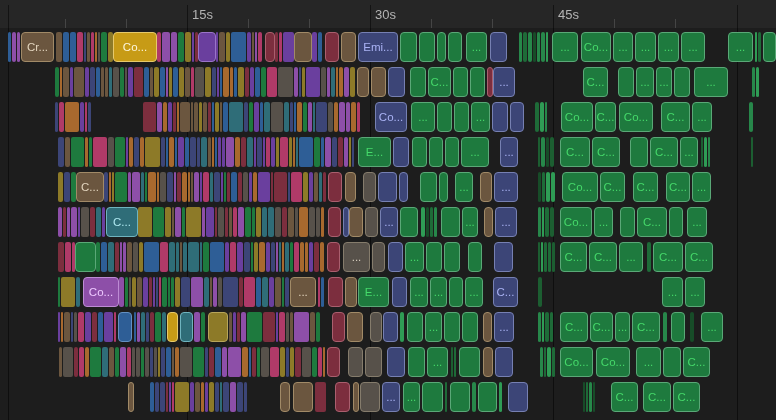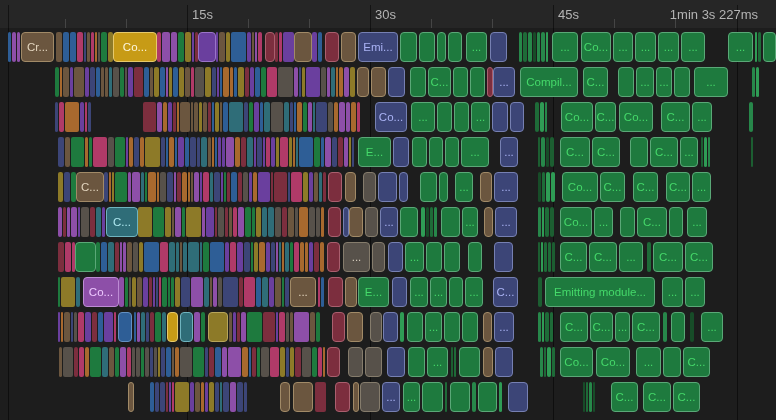--- a/index.html
+++ b/index.html
@@ -159,21 +159,20 @@
         <div class="bar" style="left: 350px; width: 5px; background: rgb(141, 122, 40);"></div>
         <div class="blk" style="left: 357px; width: 12px; background: rgb(107, 86, 63); border-color: rgb(161, 138, 103); color: rgb(228, 214, 191);"></div>
         <div class="blk" style="left: 371px; width: 15px; background: rgb(107, 86, 63); border-color: rgb(161, 138, 103); color: rgb(228, 214, 191);"></div>
         <div class="blk" style="left: 388px; width: 17px; background: rgb(60, 69, 119); border-color: rgb(118, 128, 178); color: rgb(170, 179, 245);"></div>
         <div class="blk" style="left: 410px; width: 16px; background: rgb(30, 122, 62); border-color: rgb(90, 168, 119); color: rgb(69, 217, 106);"></div>
         <div class="blk" style="left: 428px; width: 23px; background: rgb(30, 122, 62); border-color: rgb(90, 168, 119); color: rgb(69, 217, 106);">C...</div>
         <div class="blk" style="left: 453px; width: 15px; background: rgb(30, 122, 62); border-color: rgb(90, 168, 119); color: rgb(69, 217, 106);"></div>
         <div class="blk" style="left: 470px; width: 15px; background: rgb(30, 122, 62); border-color: rgb(90, 168, 119); color: rgb(69, 217, 106);"></div>
         <div class="blk" style="left: 487px; width: 4px; background: rgb(124, 46, 62); border-color: rgb(170, 95, 110); color: rgb(232, 185, 194);"></div>
         <div class="blk" style="left: 493px; width: 22px; background: rgb(60, 69, 119); border-color: rgb(118, 128, 178); color: rgb(170, 179, 245);">...</div>
-        <div class="blk" style="left: 520px; width: 58px; background: rgb(30, 122, 62); border-color: rgb(90, 168, 119); color: rgb(69, 217, 106);">Compil...</div>
         <div class="blk" style="left: 583px; width: 25px; background: rgb(30, 122, 62); border-color: rgb(90, 168, 119); color: rgb(69, 217, 106);">C...</div>
         <div class="blk" style="left: 618px; width: 16px; background: rgb(30, 122, 62); border-color: rgb(90, 168, 119); color: rgb(69, 217, 106);"></div>
         <div class="blk" style="left: 636px; width: 18px; background: rgb(30, 122, 62); border-color: rgb(90, 168, 119); color: rgb(69, 217, 106);">...</div>
         <div class="blk" style="left: 656px; width: 16px; background: rgb(30, 122, 62); border-color: rgb(90, 168, 119); color: rgb(69, 217, 106);">...</div>
         <div class="blk" style="left: 674px; width: 16px; background: rgb(30, 122, 62); border-color: rgb(90, 168, 119); color: rgb(69, 217, 106);"></div>
         <div class="blk" style="left: 694px; width: 34px; background: rgb(30, 122, 62); border-color: rgb(90, 168, 119); color: rgb(69, 217, 106);">...</div>
         <div class="bar" style="left: 752px; width: 3px; background: rgb(39, 135, 74);"></div>
         <div class="bar" style="left: 756px; width: 3px; background: rgb(47, 156, 85);"></div>
       </div>
       <div class="row" style="top: 102px;">
@@ -543,21 +542,20 @@
         <div class="blk" style="left: 328px; width: 15px; background: rgb(124, 46, 62); border-color: rgb(170, 95, 110); color: rgb(232, 185, 194);"></div>
         <div class="blk" style="left: 345px; width: 12px; background: rgb(107, 86, 63); border-color: rgb(161, 138, 103); color: rgb(228, 214, 191);"></div>
         <div class="blk" style="left: 358px; width: 31px; background: rgb(30, 122, 62); border-color: rgb(90, 168, 119); color: rgb(69, 217, 106);">E...</div>
         <div class="blk" style="left: 392px; width: 15px; background: rgb(60, 69, 119); border-color: rgb(118, 128, 178); color: rgb(170, 179, 245);"></div>
         <div class="blk" style="left: 410px; width: 18px; background: rgb(30, 122, 62); border-color: rgb(90, 168, 119); color: rgb(69, 217, 106);">...</div>
         <div class="blk" style="left: 430px; width: 17px; background: rgb(30, 122, 62); border-color: rgb(90, 168, 119); color: rgb(69, 217, 106);">...</div>
         <div class="blk" style="left: 449px; width: 14px; background: rgb(30, 122, 62); border-color: rgb(90, 168, 119); color: rgb(69, 217, 106);"></div>
         <div class="blk" style="left: 465px; width: 18px; background: rgb(30, 122, 62); border-color: rgb(90, 168, 119); color: rgb(69, 217, 106);">...</div>
         <div class="blk" style="left: 493px; width: 25px; background: rgb(60, 69, 119); border-color: rgb(118, 128, 178); color: rgb(170, 179, 245);">C...</div>
         <div class="bar" style="left: 538px; width: 4px; background: rgb(28, 94, 49);"></div>
-        <div class="blk" style="left: 545px; width: 110px; background: rgb(30, 122, 62); border-color: rgb(90, 168, 119); color: rgb(69, 217, 106);">Emitting module...</div>
         <div class="blk" style="left: 662px; width: 21px; background: rgb(30, 122, 62); border-color: rgb(90, 168, 119); color: rgb(69, 217, 106);">...</div>
         <div class="blk" style="left: 685px; width: 20px; background: rgb(30, 122, 62); border-color: rgb(90, 168, 119); color: rgb(69, 217, 106);">...</div>
       </div>
       <div class="row" style="top: 312px;">
         <div class="bar" style="left: 58px; width: 2px; background: rgb(106, 63, 158);"></div>
         <div class="bar" style="left: 61px; width: 2px; background: rgb(168, 105, 46);"></div>
         <div class="bar" style="left: 64px; width: 6px; background: rgb(107, 86, 63);"></div>
         <div class="bar" style="left: 71px; width: 2px; background: rgb(60, 69, 119);"></div>
         <div class="bar" style="left: 74px; width: 3px; background: rgb(87, 81, 74);"></div>
         <div class="bar" style="left: 78px; width: 6px; background: rgb(176, 58, 104);"></div>
@@ -718,17 +716,16 @@
         <div class="blk" style="left: 508px; width: 20px; background: rgb(60, 69, 119); border-color: rgb(118, 128, 178); color: rgb(170, 179, 245);"></div>
         <div class="bar" style="left: 583px; width: 2px; background: rgb(23, 76, 40);"></div>
         <div class="bar" style="left: 586px; width: 2px; background: rgb(30, 107, 56);"></div>
         <div class="bar" style="left: 589px; width: 3px; background: rgb(39, 135, 74);"></div>
         <div class="bar" style="left: 593px; width: 2px; background: rgb(23, 76, 40);"></div>
         <div class="blk" style="left: 611px; width: 27px; background: rgb(30, 122, 62); border-color: rgb(90, 168, 119); color: rgb(69, 217, 106);">C...</div>
         <div class="blk" style="left: 643px; width: 28px; background: rgb(30, 122, 62); border-color: rgb(90, 168, 119); color: rgb(69, 217, 106);">C...</div>
         <div class="blk" style="left: 673px; width: 27px; background: rgb(30, 122, 62); border-color: rgb(90, 168, 119); color: rgb(69, 217, 106);">C...</div>
       </div>
     </div>
-  <div id="duration">1min 3s 227ms</div>
 <div class="ticklabel" style="left: 192px;">15s</div>
     <div class="ticklabel" style="left: 375px;">30s</div>
     <div class="ticklabel" style="left: 558px;">45s</div>
   </div>
 
 </body></html>

